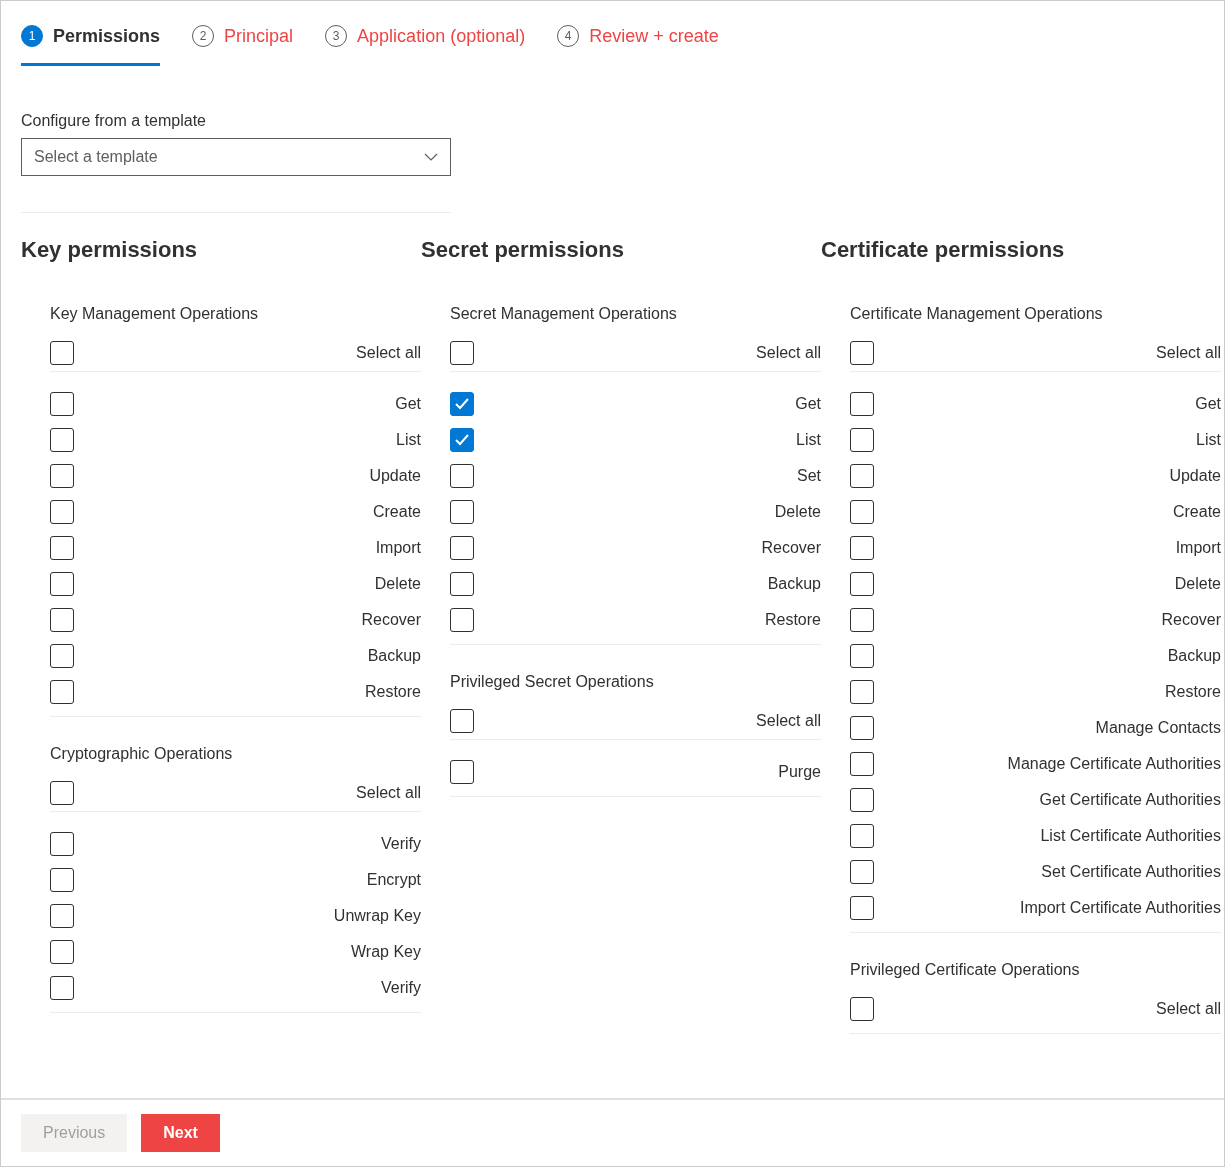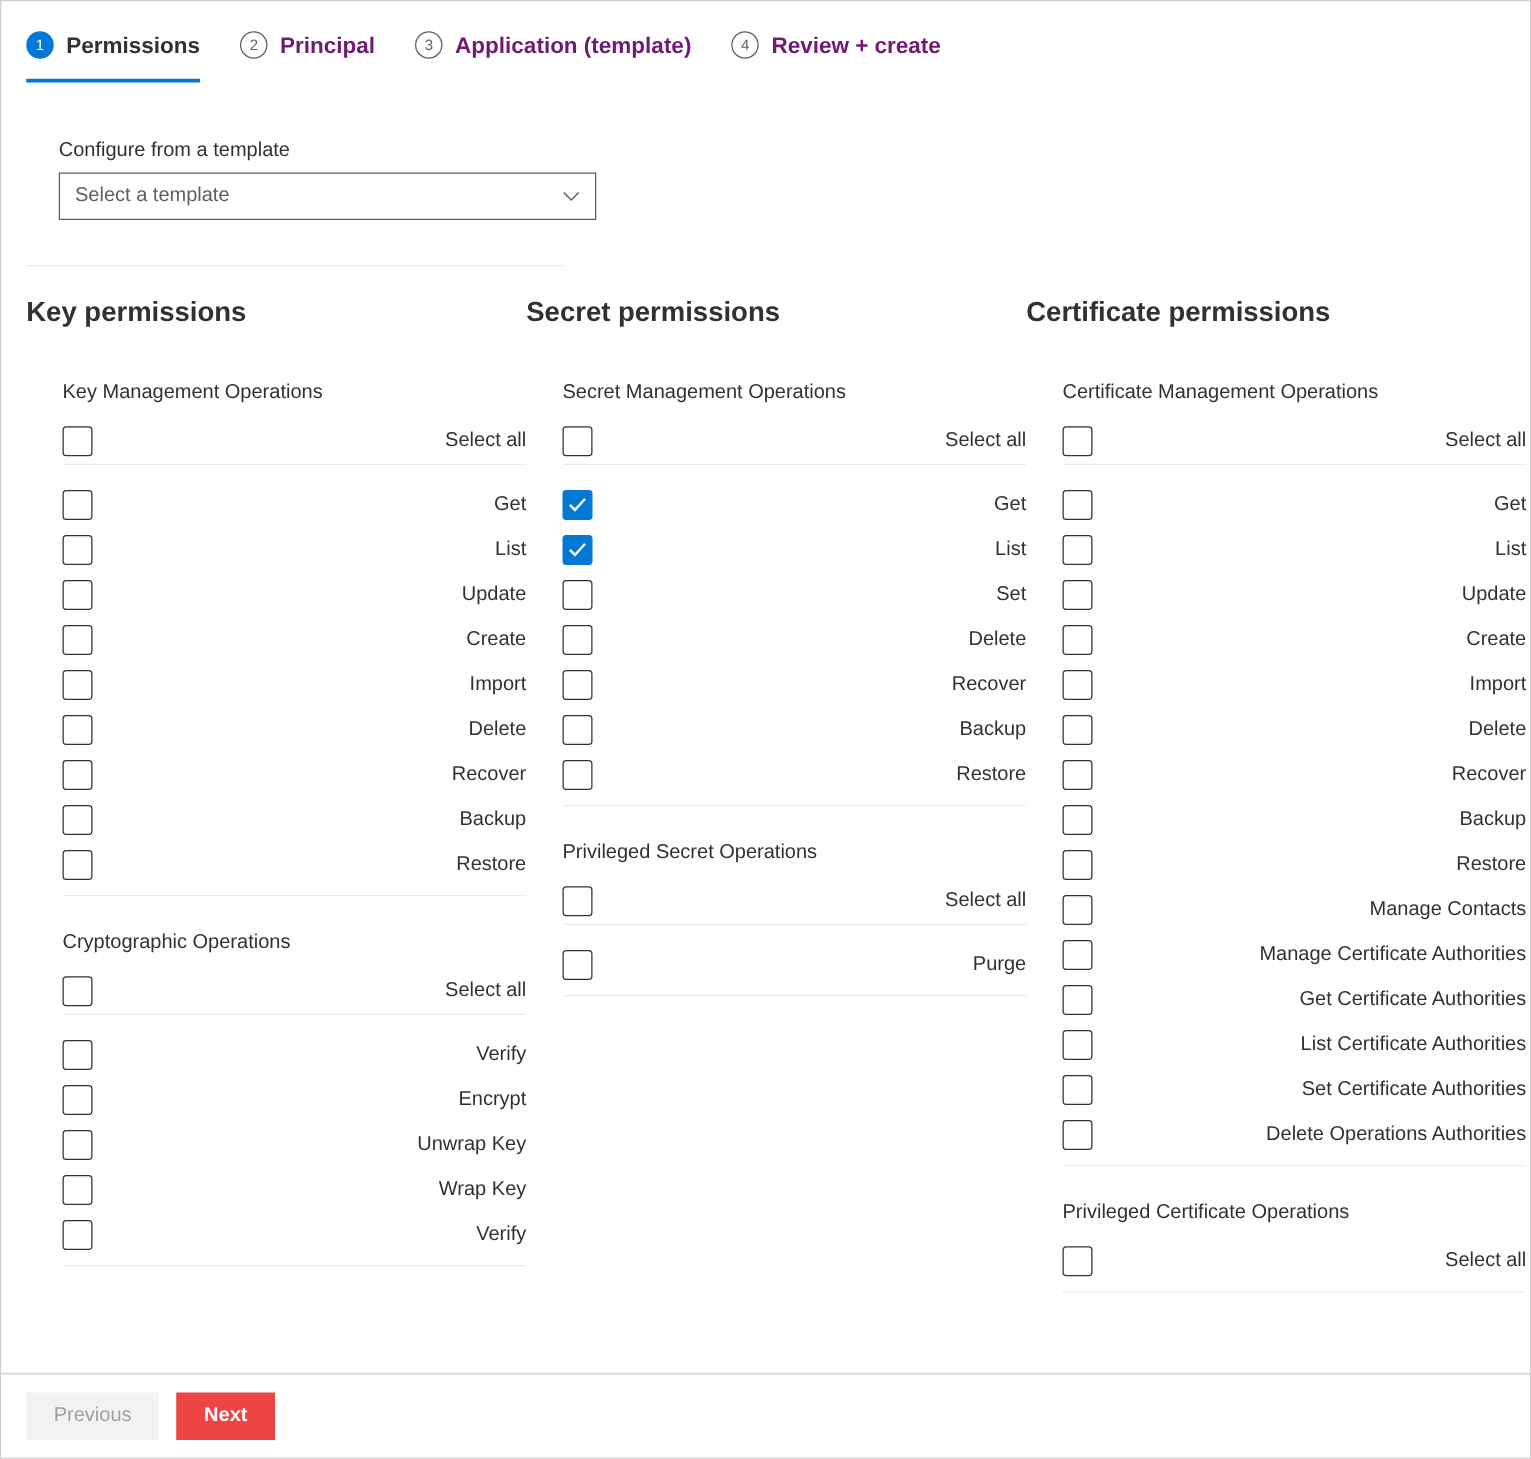--- a/index.html
+++ b/index.html
@@ -48,37 +48,35 @@
       border: 1px solid #605e5c;
       color: #605e5c;
     }
     .tab.active .tab-number {
       background: #0078d4;
       border-color: #0078d4;
       color: #fff;
     }
     .tab-label {
       font-size: 18px;
-      color: #701a75;
-      font-weight: bold;
+      color: #ef4444;
     }
     .tab.active .tab-label {
       font-weight: 600;
       color: #323130;
     }
 
     .content {
       padding: 46px 20px 0 20px;
       height: 1010px;
       overflow: hidden;
     }
 
     .template-section {
       margin-bottom: 36px;
-      margin-left: 26px;
     }
     .template-label {
       font-size: 16px;
       color: #323130;
       margin-bottom: 8px;
     }
     .template-select {
       width: 430px;
       height: 38px;
       border: 1px solid #605e5c;
@@ -210,21 +208,21 @@
       <div class="tab active">
         <div class="tab-number">1</div>
         <div class="tab-label">Permissions</div>
       </div>
       <div class="tab">
         <div class="tab-number">2</div>
         <div class="tab-label">Principal</div>
       </div>
       <div class="tab">
         <div class="tab-number">3</div>
-        <div class="tab-label">Application (template)</div>
+        <div class="tab-label">Application (optional)</div>
       </div>
       <div class="tab">
         <div class="tab-number">4</div>
         <div class="tab-label">Review + create</div>
       </div>
     </div>
 
   <div class="content">
 
     <div class="template-section">
@@ -431,21 +429,21 @@
             <div class="item-row">
               <div class="checkbox"></div>
               <span class="item-label">List Certificate Authorities</span>
             </div>
             <div class="item-row">
               <div class="checkbox"></div>
               <span class="item-label">Set Certificate Authorities</span>
             </div>
             <div class="item-row last">
               <div class="checkbox"></div>
-              <span class="item-label">Delete Operations Authorities</span>
+              <span class="item-label">Import Certificate Authorities</span>
             </div>
           </div>
           <div class="group">
             <div class="group-title">Privileged Certificate Operations</div>
             <div class="item-row last">
               <div class="checkbox"></div>
               <span class="item-label">Select all</span>
             </div>
           </div>
         </div>

